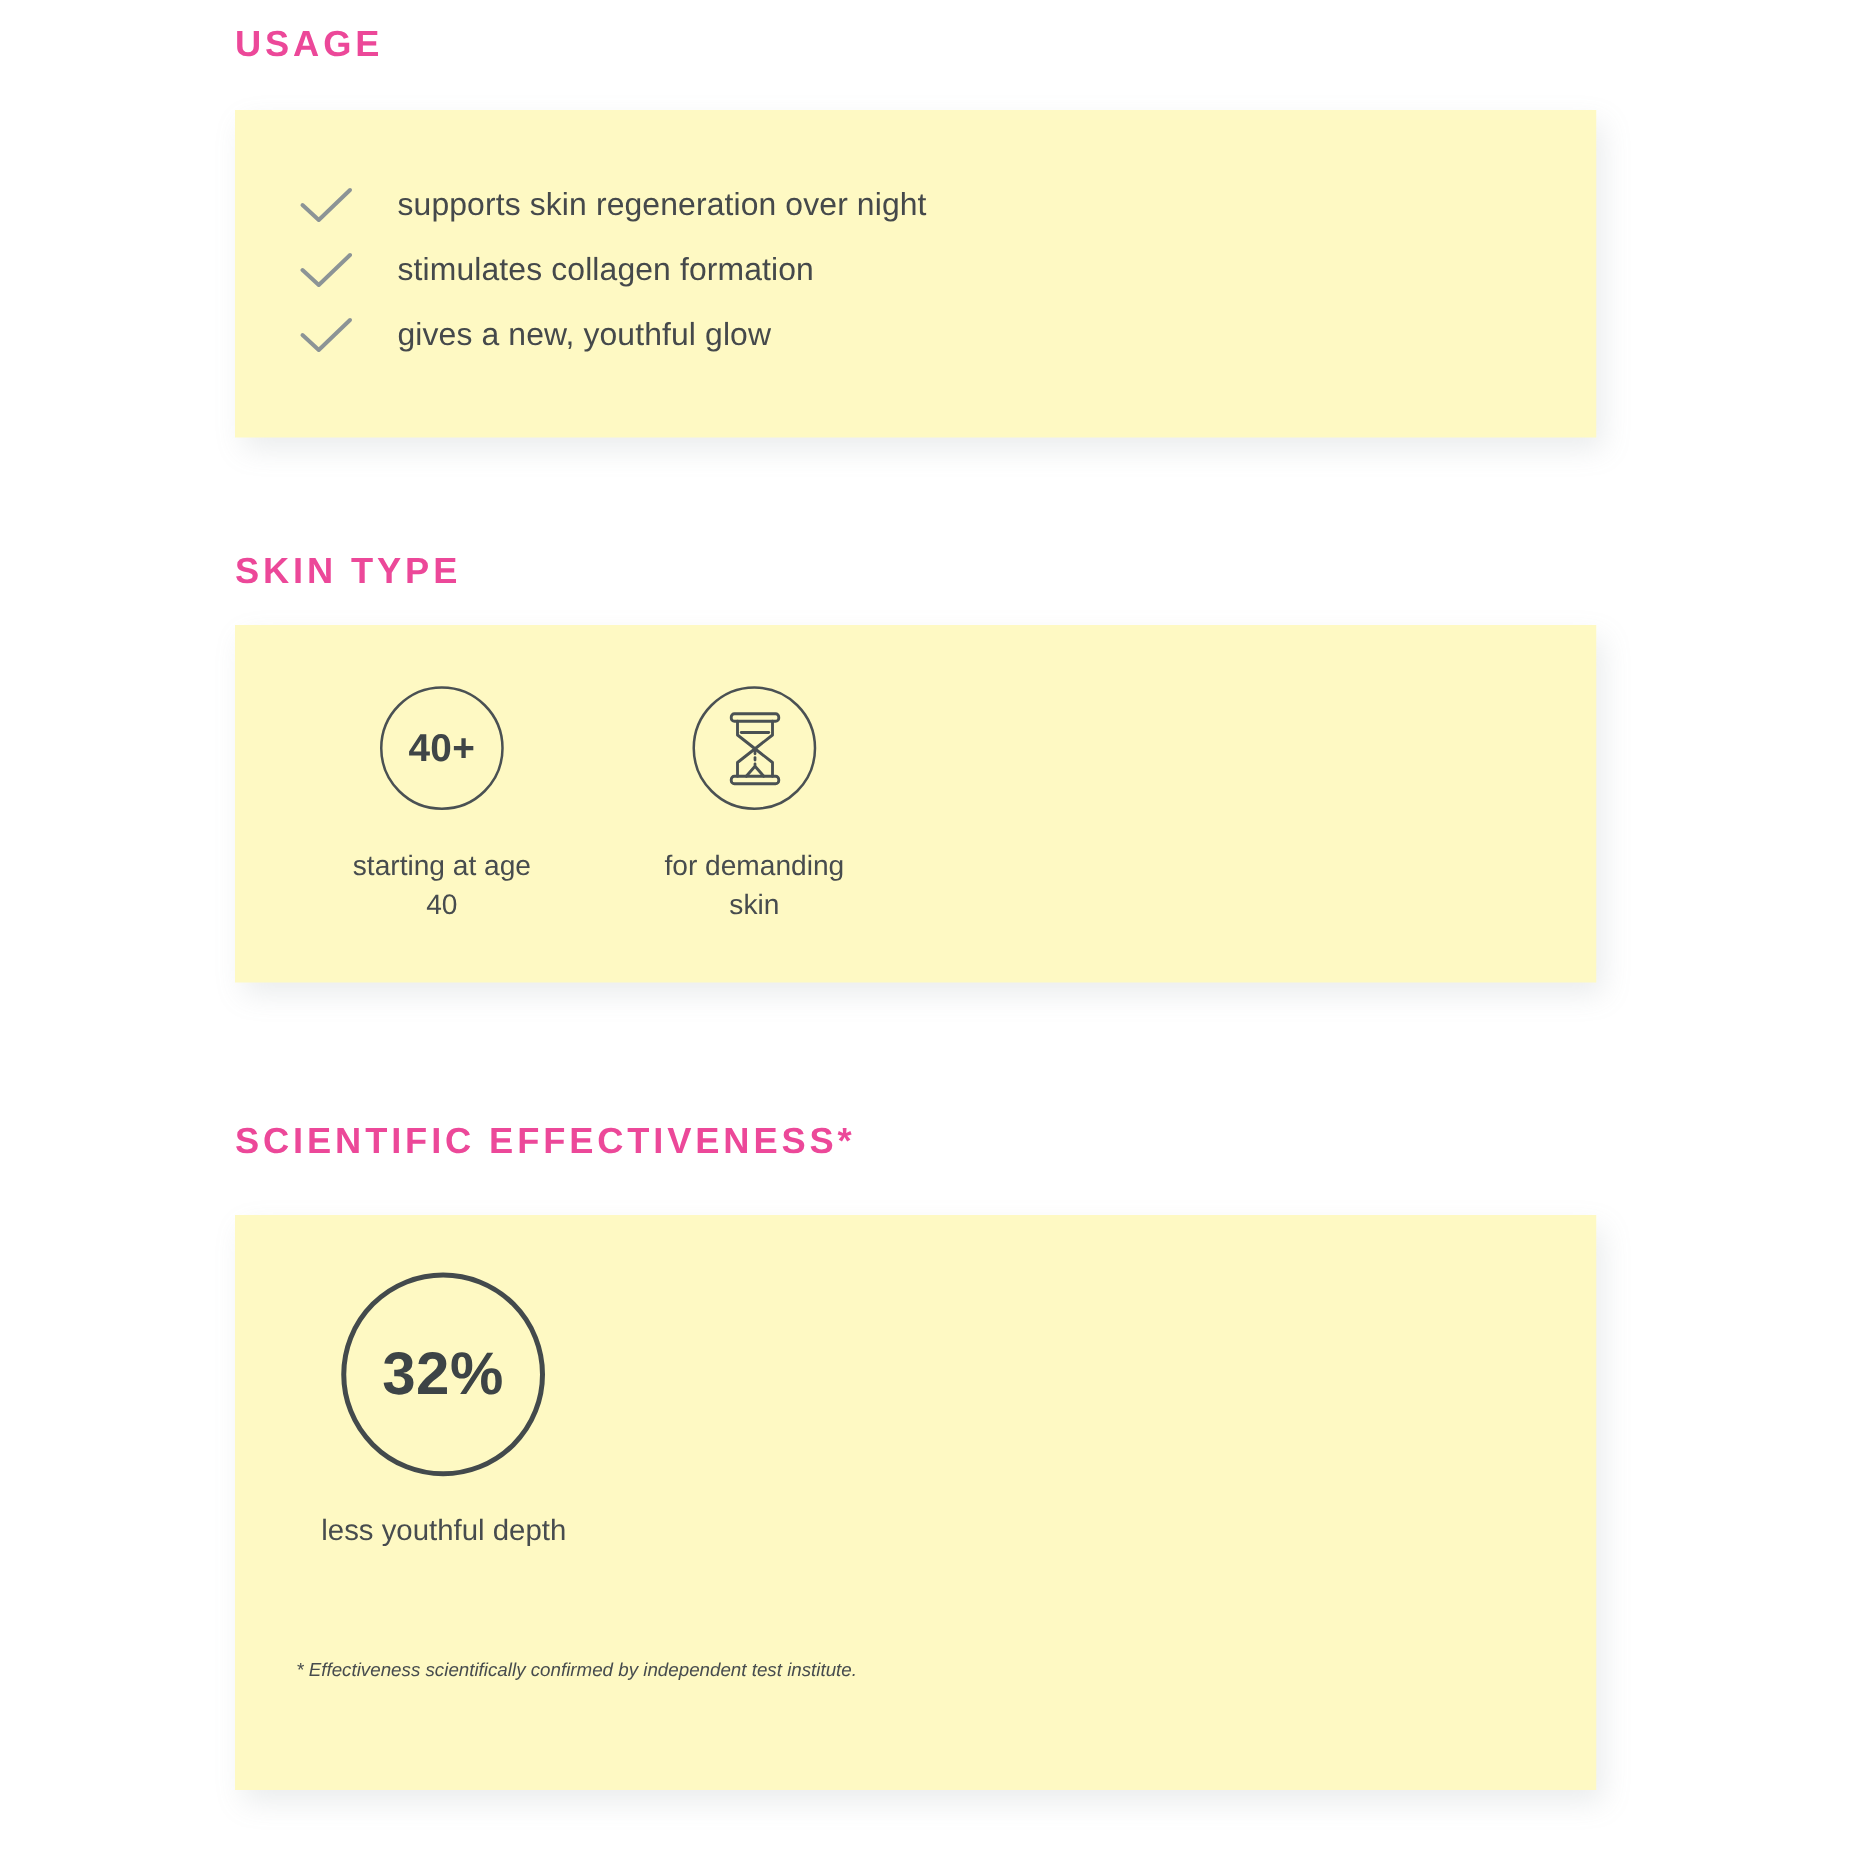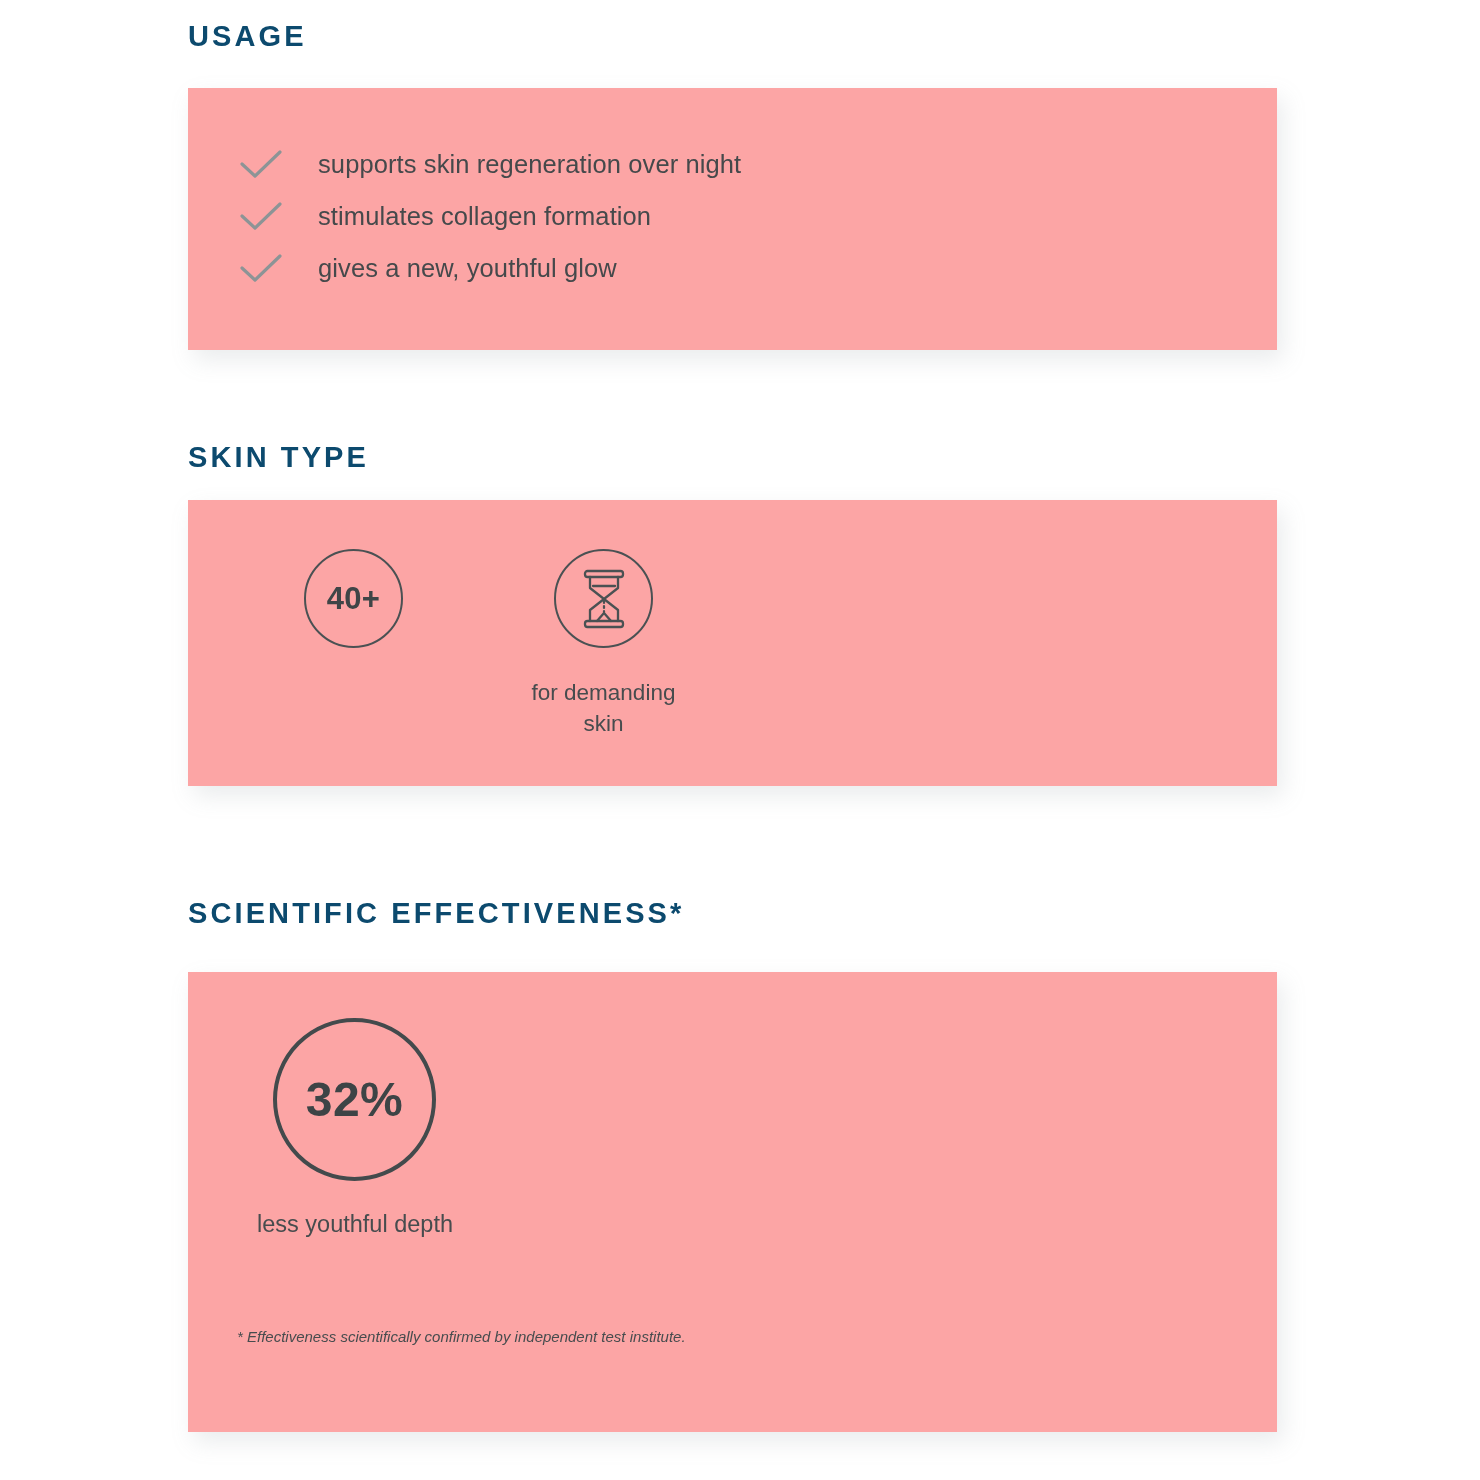--- a/index.html
+++ b/index.html
@@ -20,30 +20,30 @@
     inset: 0;
   }
 
   
   .section-heading {
     position: absolute;
     left: 188px;
     font-size: 29px;
     font-weight: bold;
     letter-spacing: 3.1px;
-    color: #0c4a6e;
+    color: #ec4899;
     white-space: nowrap;
   }
 
   
   .panel {
     position: absolute;
     left: 188px;
     width: 1089px;
-    background: #fca5a5;
+    background: #fef9c3;
     box-shadow: 6px 10px 22px rgba(140, 150, 155, 0.18);
   }
 
   
   .usage-list {
     position: absolute;
     left: 50px;
     top: 50px;
   }
   .usage-row {
@@ -180,20 +180,21 @@
 
   <div class="section-heading" style="top:441px;">SKIN TYPE</div>
 
   <div class="panel" style="top:500px; height:286px;">
     <div class="badge-group" style="left:83px; top:49px;">
 
       <div class="badge">
         <div class="circle-thin">
           <span class="circle-text">40+</span>
         </div>
+        <div class="badge-caption">starting at age 40</div>
       </div>
 
       <div class="badge" style="margin-left:85px;">
         <div class="circle-thin">
           <svg class="hourglass-svg" viewBox="0 0 50 62">
             <g fill="none" stroke="#4a5153" stroke-width="2.3" stroke-linecap="round" stroke-linejoin="round">
               <rect x="6" y="3" width="38" height="6" rx="2.5"></rect>
               <rect x="6" y="53" width="38" height="6" rx="2.5"></rect>
               <path d="M11 9 L11 20 L25 31 L39 20 L39 9"></path>
               <path d="M11 53 L11 42 L25 31 L39 42 L39 53"></path>

